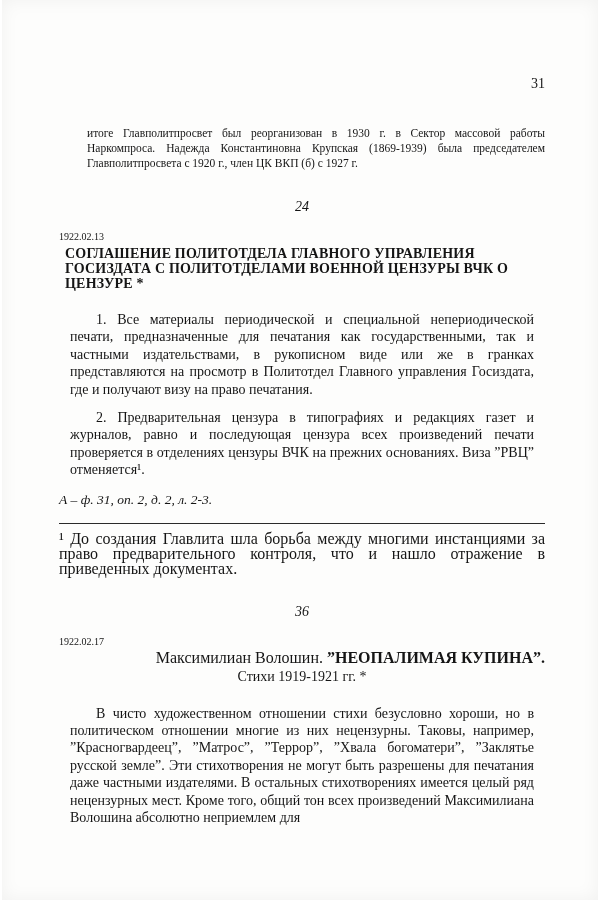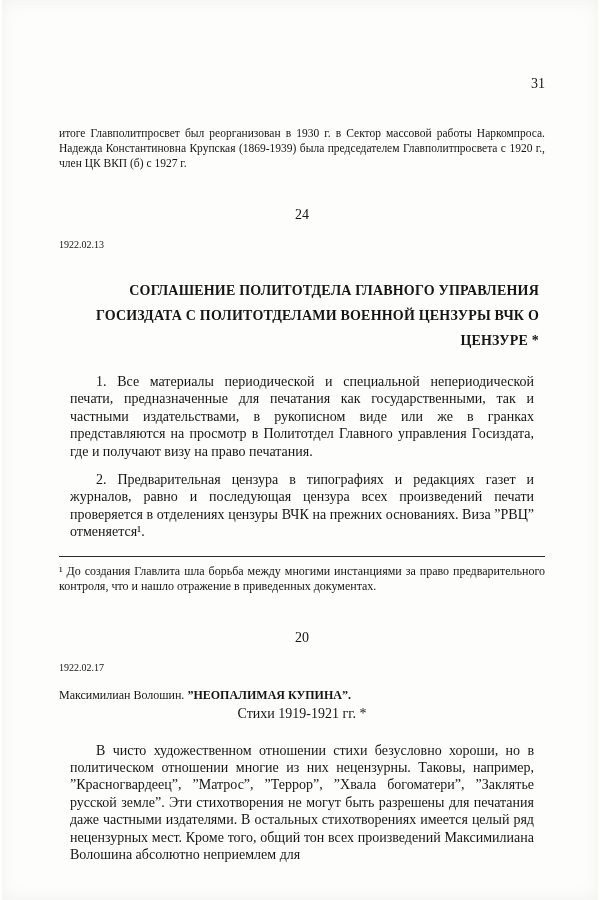--- a/index.html
+++ b/index.html
@@ -28,37 +28,39 @@
   .page-number {
     text-align: right;
     font-size: 14px;
     margin-top: 76px;
   }
   .small-note {
     margin-top: 34px;
     font-size: 11.5px;
     line-height: 15px;
     text-align: justify;
+    margin-left: 28px;
   }
   .doc-number {
     text-align: center;
     font-size: 14px;
-    margin-top: 36px;
+    margin-top: 28px;
+    font-style: italic;
   }
   .doc-date {
     font-size: 10px;
     margin-top: 16px;
   }
   .doc-title {
     font-size: 14px;
     font-weight: bold;
-    text-align: right;
-    line-height: 25px;
+    text-align: left;
+    line-height: 15px;
     letter-spacing: 0.2px;
-    margin: 28px 6px 0 6px;
+    margin: 4px 6px 0 6px;
   }
   .body-para {
     font-size: 14px;
     line-height: 17.4px;
     text-align: justify;
     text-indent: 26px;
     margin: 11px;
   }
   .first-para {
     margin-top: 20px;
@@ -68,29 +70,29 @@
     font-style: italic;
     margin-top: 13px;
   }
   .footnote-rule {
     border: none;
     border-top: 1px solid #2a2a2a;
     margin: 15px 0 0 0;
   }
   .footnote {
     margin-top: 7px;
-    font-size: 12px;
+    font-size: 16px;
     line-height: 15px;
     text-align: justify;
   }
   .doc-subtitle {
-    font-size: 12px;
-    text-align: left;
+    font-size: 16px;
+    text-align: right;
     line-height: 18px;
-    margin-top: 13px;
+    margin-top: 2px;
   }
   .doc-subtitle .work-title {
     font-weight: bold;
   }
   .subtitle-line2 {
     font-size: 14px;
     text-align: center;
     margin-top: 2px;
   }
 </style>
@@ -107,26 +109,27 @@
     <div class="doc-number">24</div>
 
     <div class="doc-date">1922.02.13</div>
 
     <h1 class="doc-title">СОГЛАШЕНИЕ ПОЛИТОТДЕЛА ГЛАВНОГО УПРАВЛЕНИЯ ГОСИЗДАТА С ПОЛИТОТДЕЛАМИ ВОЕННОЙ ЦЕНЗУРЫ ВЧК О ЦЕНЗУРЕ *</h1>
 
     <p class="body-para first-para">1. Все материалы периодической и специальной непериодической печати, предназначенные для печатания как государственными, так и частными издательствами, в рукописном виде или же в гранках представляются на просмотр в Политотдел Главного управления Госиздата, где и получают визу на право печатания.</p>
 
     <p class="body-para">2. Предварительная цензура в типографиях и редакциях газет и журналов, равно и последующая цензура всех произведений печати проверяется в отделениях цензуры ВЧК на прежних основаниях. Виза ”РВЦ” отменяется¹.</p>
 
+    <div class="archive-ref">А – ф. 31, оп. 2, д. 2, л. 2-3.</div>
 
     <hr class="footnote-rule">
 
     <p class="footnote">¹ До создания Главлита шла борьба между многими инстанциями за право предварительного контроля, что и нашло отражение в приведенных документах.</p>
 
-    <div class="doc-number">20</div>
+    <div class="doc-number">36</div>
 
     <div class="doc-date">1922.02.17</div>
 
 
     <div class="doc-subtitle">
       <span>Максимилиан Волошин. </span><span class="work-title">”НЕОПАЛИМАЯ КУПИНА”.</span>
     </div>
 
     <div class="subtitle-line2">Стихи 1919-1921 гг. *</div>
 

